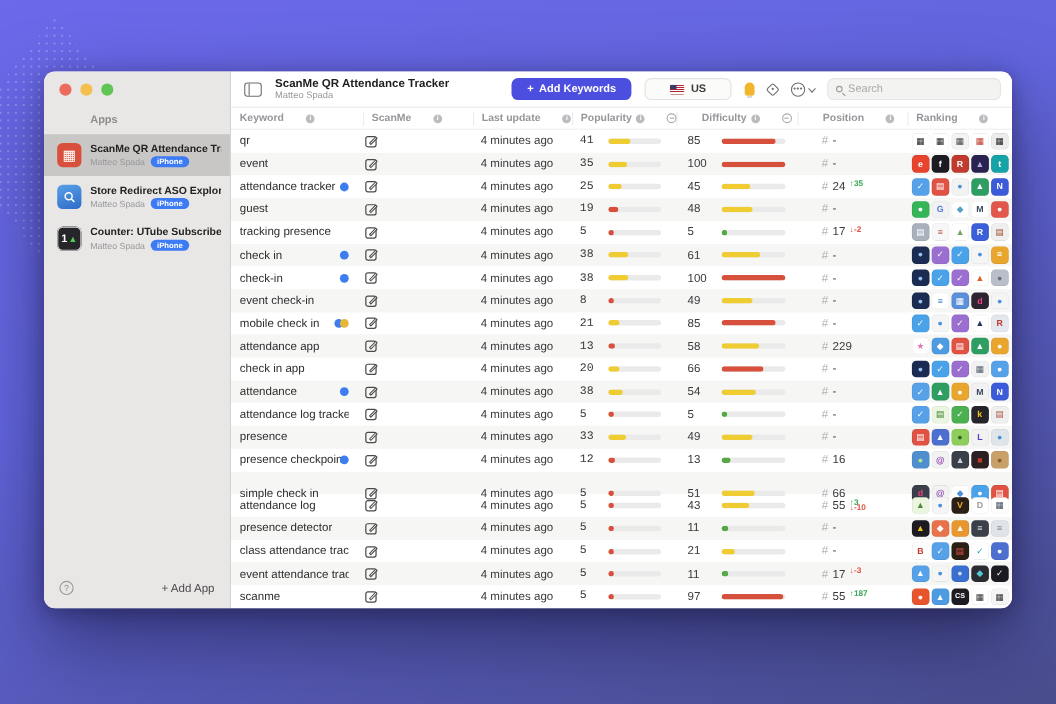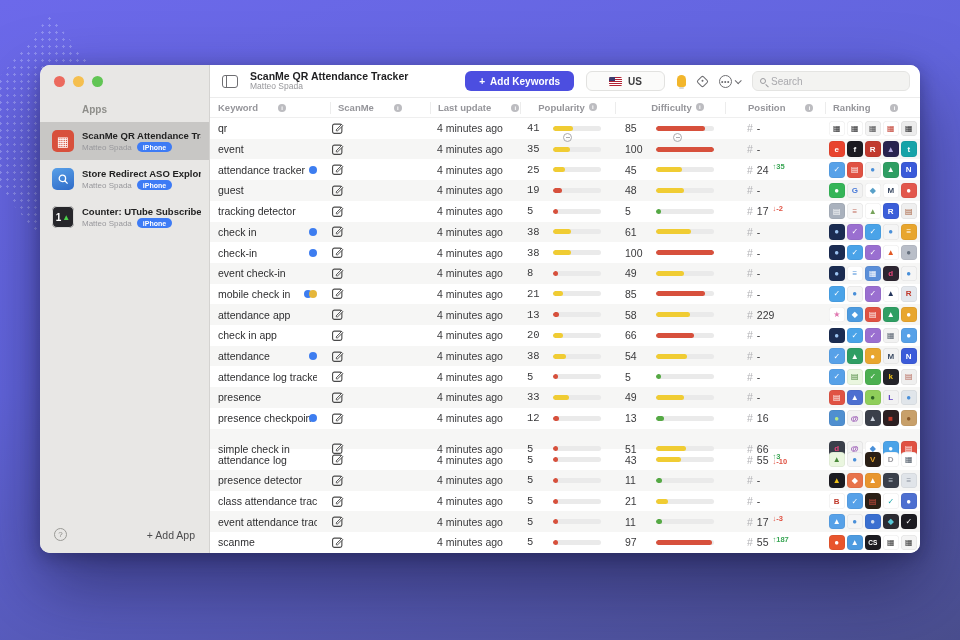--- a/index.html
+++ b/index.html
@@ -62,21 +62,21 @@
   .search{ width:158px; height:20px; background:#f3f3f1; border:1px solid #e4e4e2; border-radius:6px; display:flex; align-items:center; padding:0 7px; gap:5px; }
   .lens{ width:6px; height:6px; border:1.3px solid #9b9b9f; border-radius:50%; position:relative; flex:none; }
   .lens::after{ content:""; position:absolute; left:5px; top:5px; width:3.5px; height:1.3px; background:#9b9b9f; transform:rotate(45deg); transform-origin:0 0; }
   .search input{ border:none; background:transparent; outline:none; font-size:10px; color:#3c3c3e; width:120px; font-family:inherit; }
   .search input::placeholder{ color:#a9a9ad; }
   
   .grid{ display:grid; grid-template-columns:120px 100px 90px 95px 110px 100px 1fr; align-items:center; }
   .thead{ height:20px; border-bottom:1px solid #efefef; font-size:9.5px; font-weight:600; color:#95959a; }
   .th{ display:flex; align-items:center; gap:20px; height:12px; border-left:1px solid #ececec; padding-left:7px; }
   .th:first-child{ border-left:none; padding-left:8px; }
-  .th.sp{ justify-content:space-between; padding-right:8px;flex-direction:column; }
+  .th.sp{ justify-content:space-between; padding-right:8px; }
   .info{ width:8px; height:8px; border-radius:50%; background:#bcbcc0; color:#fff; font-size:6px; font-weight:700; display:inline-flex; align-items:center; justify-content:center; flex:none; }
   .mcirc{ width:9px; height:9px; border-radius:50%; border:1.1px solid #aaaaae; position:relative; flex:none; }
   .mcirc::after{ content:""; position:absolute; left:1.5px; top:3px; width:4px; height:1.2px; background:#aaaaae; }
   .rows{ flex:1; }
   .trow{ height:20.71px; font-size:10.5px; color:#2e2e30; }
   .trow:nth-child(even){ background:#f6f6f5; }
   .c{ display:flex; align-items:center; height:100%; }
   .ckw{ padding-left:8px; }
   .kwt{ white-space:nowrap; overflow:hidden; }
   .dots{ margin-left:auto; margin-right:13px; display:flex; }
@@ -369,21 +369,21 @@
           <div class="c crank">
             <span class="rico" style="background: rgb(53, 181, 88); color: rgb(255, 255, 255);">●</span>
             <span class="rico" style="background: rgb(242, 242, 242); color: rgb(74, 123, 217);">G</span>
             <span class="rico" style="background: rgb(255, 255, 255); color: rgb(88, 160, 200);">◆</span>
             <span class="rico" style="background: rgb(255, 255, 255); color: rgb(58, 74, 99);">M</span>
             <span class="rico" style="background: rgb(226, 87, 76); color: rgb(255, 255, 255);">●</span>
           </div>
         </div>
         <div class="grid trow">
           <div class="c ckw">
-            <span class="kwt">tracking detector</span>
+            <span class="kwt">tracking presence</span>
             <span class="dots"></span>
           </div>
           <div class="c cnotes">
             <svg class="note-svg" width="13" height="13" viewBox="0 0 14 14">
               <rect x="1.7" y="2.3" width="10" height="10" rx="2" fill="none" stroke="#4a4a4a" stroke-width="1.2"></rect>
               <path d="M5.4 8.7 L11.4 2.6 L12.7 3.9 L6.6 10 Z" fill="#fdfdfd" stroke="#4a4a4a" stroke-width="1"></path>
             </svg>
           </div>
           <div class="c cupd">4 minutes ago</div>
           <div class="c cpop">

